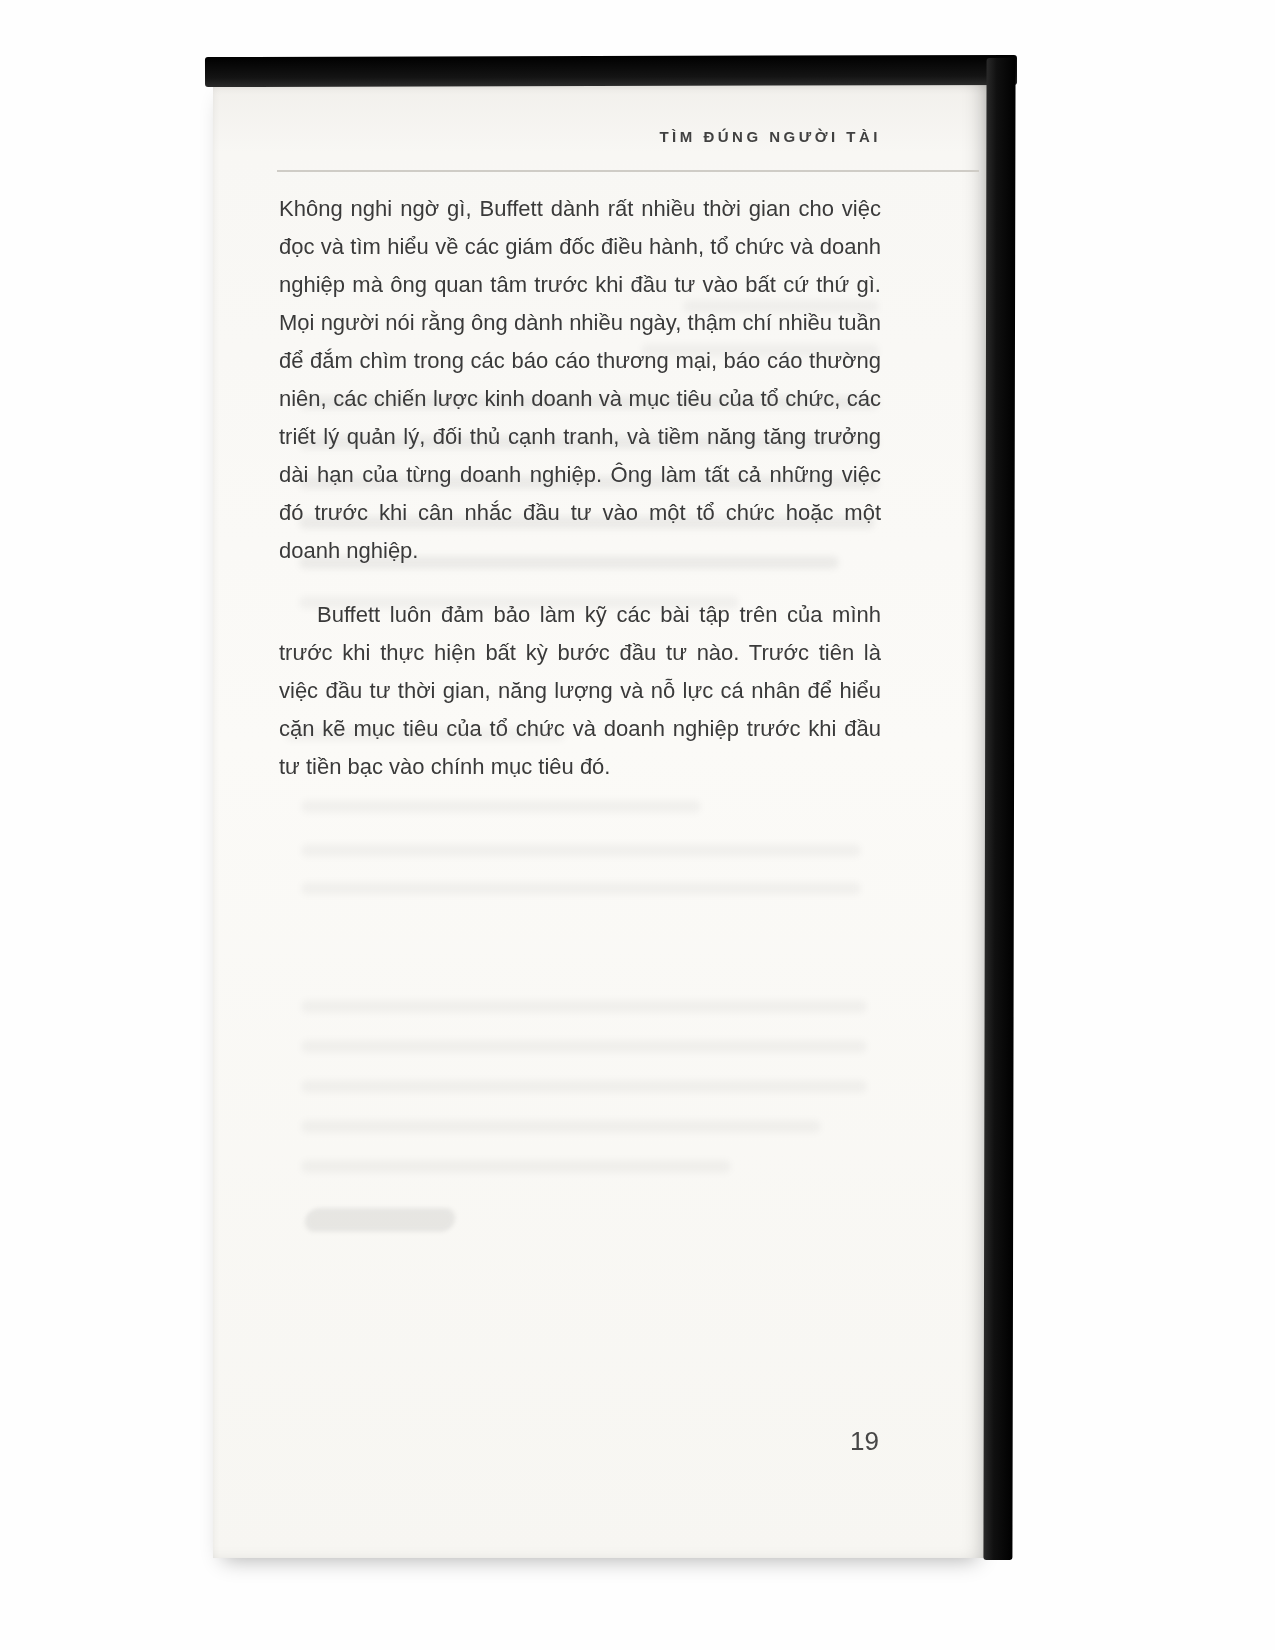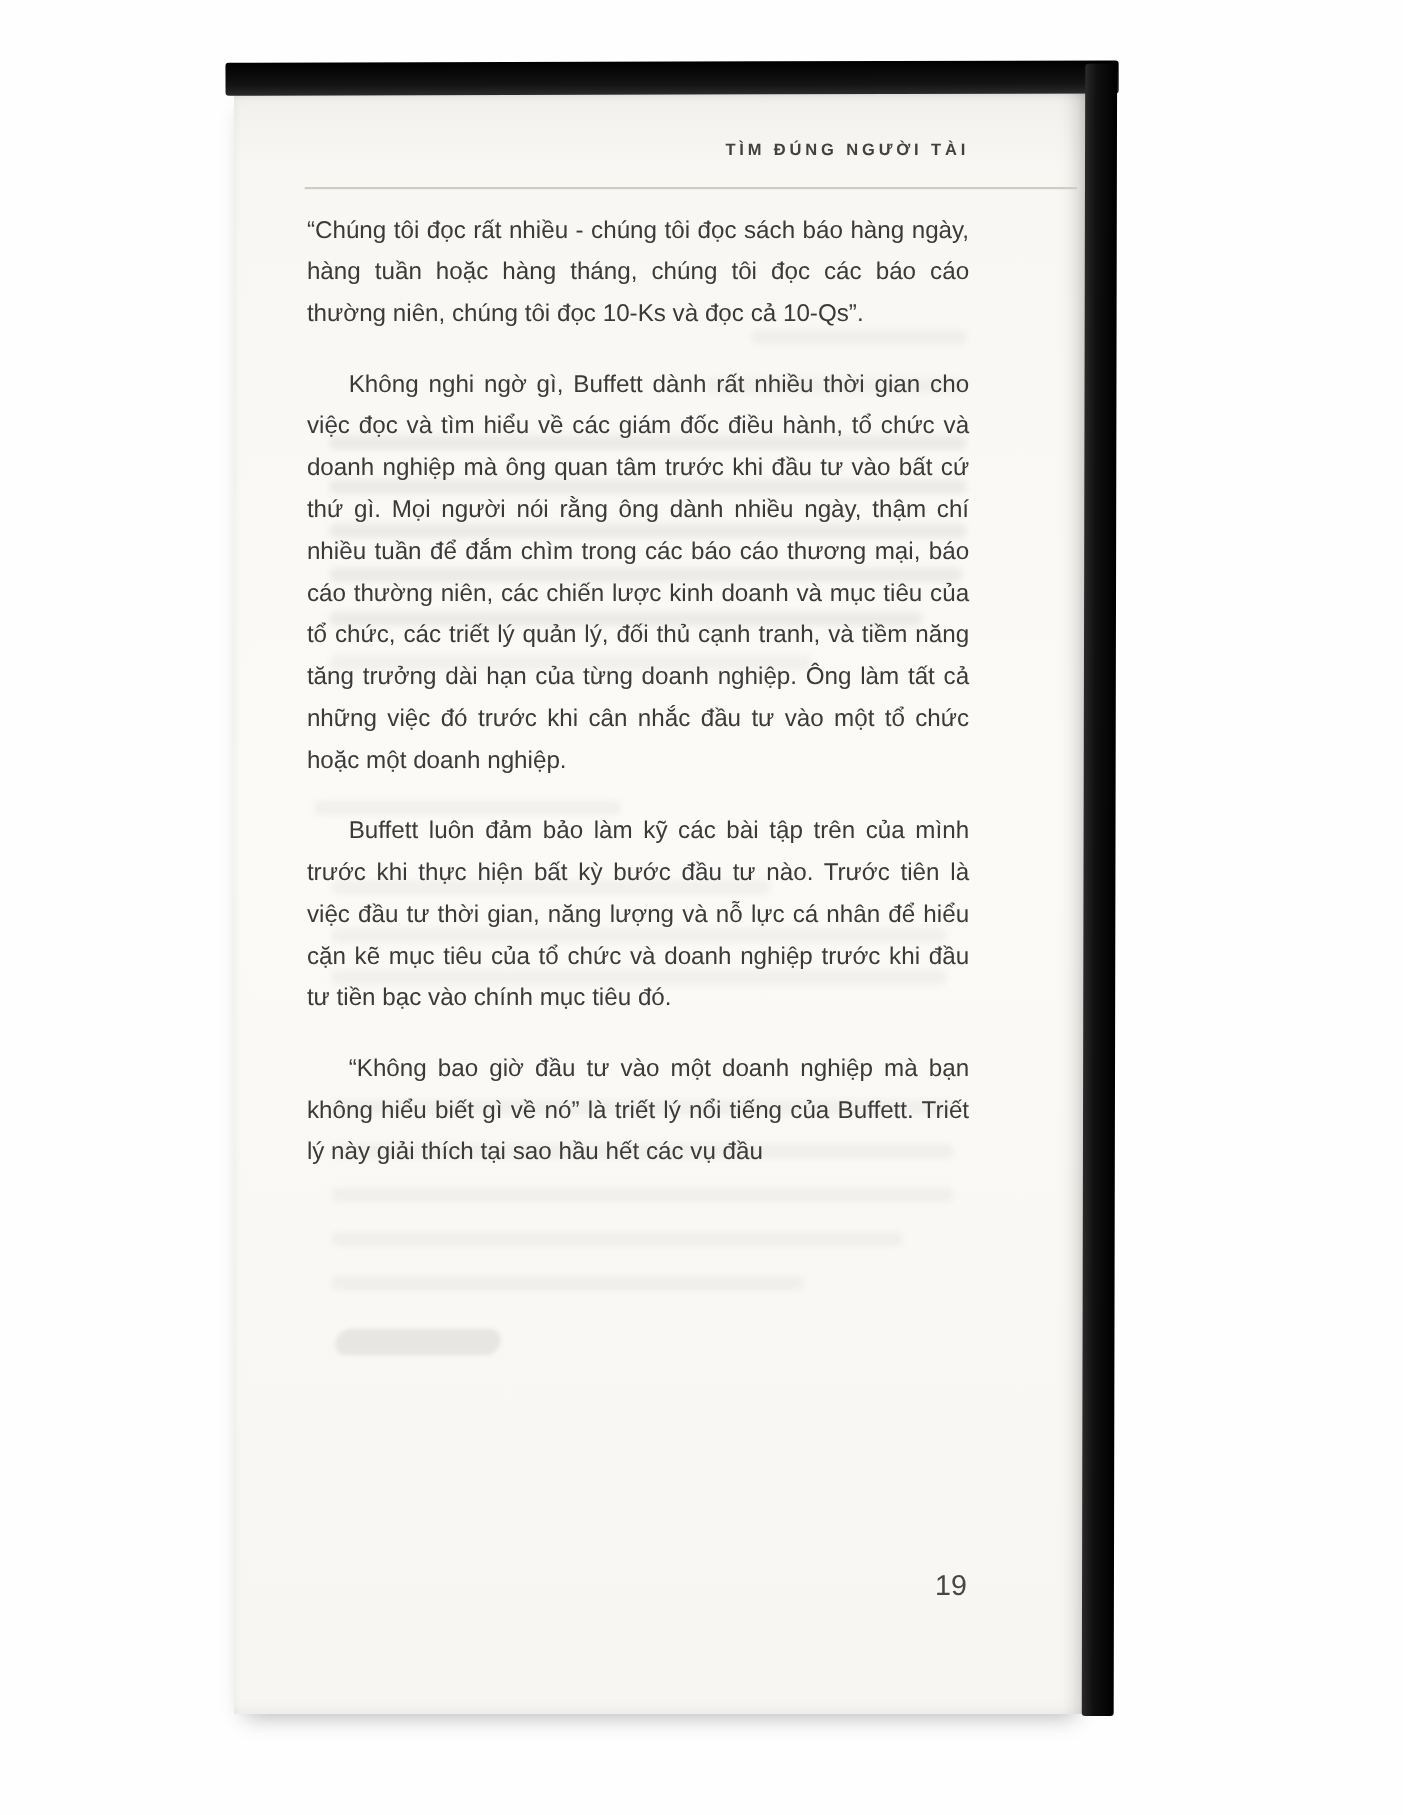--- a/index.html
+++ b/index.html
@@ -154,22 +154,20 @@
       <div class="ghost" style="top:1082px;left:88px;  width:430px;"></div>
       <div class="ghost sig" style="top:1130px;left:92px; width:150px;"></div>
     </div>
 
     <div class="running-header">
       <span>TÌM ĐÚNG NGƯỜI TÀI</span>
     </div>
     <div class="header-rule"></div>
 
     <div class="body-text">
-        <p class="para">“Chúng tôi đọc rất nhiều - chúng tôi đọc sách báo hàng ngày, hàng tuần hoặc hàng tháng, chúng tôi đọc các báo cáo thường niên, chúng tôi đọc 10-Ks và đọc cả 10-Qs”.</p>
         <p class="para">Không nghi ngờ gì, Buffett dành rất nhiều thời gian cho việc đọc và tìm hiểu về các giám đốc điều hành, tổ chức và doanh nghiệp mà ông quan tâm trước khi đầu tư vào bất cứ thứ gì. Mọi người nói rằng ông dành nhiều ngày, thậm chí nhiều tuần để đắm chìm trong các báo cáo thương mại, báo cáo thường niên, các chiến lược kinh doanh và mục tiêu của tổ chức, các triết lý quản lý, đối thủ cạnh tranh, và tiềm năng tăng trưởng dài hạn của từng doanh nghiệp. Ông làm tất cả những việc đó trước khi cân nhắc đầu tư vào một tổ chức hoặc một doanh nghiệp.</p>
         <p class="para">Buffett luôn đảm bảo làm kỹ các bài tập trên của mình trước khi thực hiện bất kỳ bước đầu tư nào. Trước tiên là việc đầu tư thời gian, năng lượng và nỗ lực cá nhân để hiểu cặn kẽ mục tiêu của tổ chức và doanh nghiệp trước khi đầu tư tiền bạc vào chính mục tiêu đó.</p>
-        <p class="para">“Không bao giờ đầu tư vào một doanh nghiệp mà bạn không hiểu biết gì về nó” là triết lý nổi tiếng của Buffett. Triết lý này giải thích tại sao hầu hết các vụ đầu</p>
       </div>
 
     <div class="page-number">19</div>
 
   </div>
 </div>
 
 </body></html>

